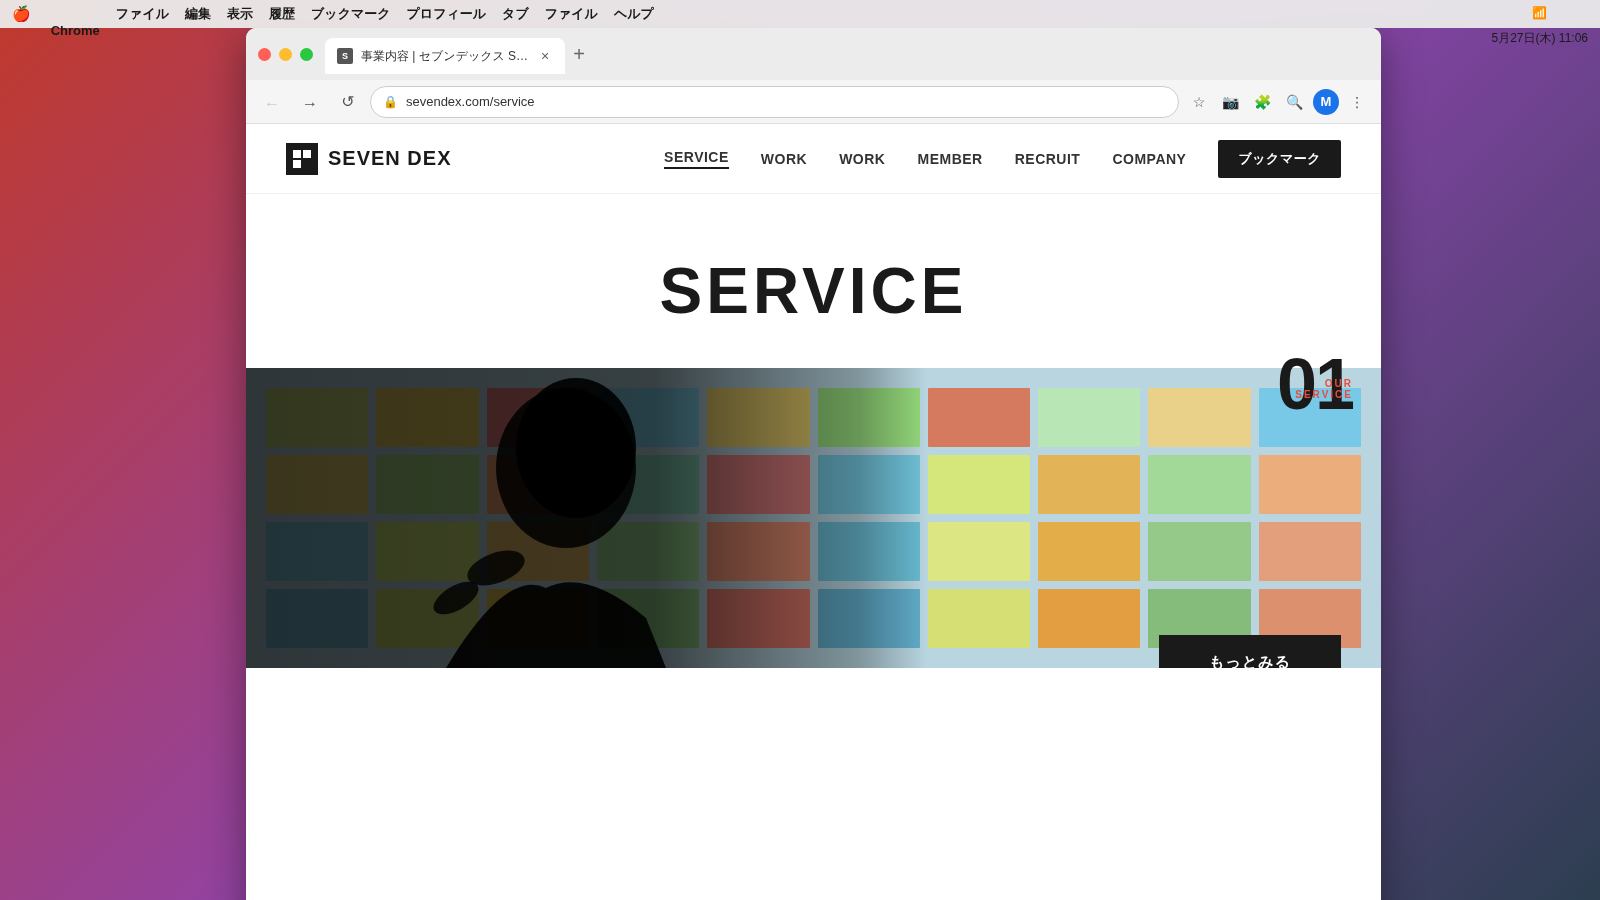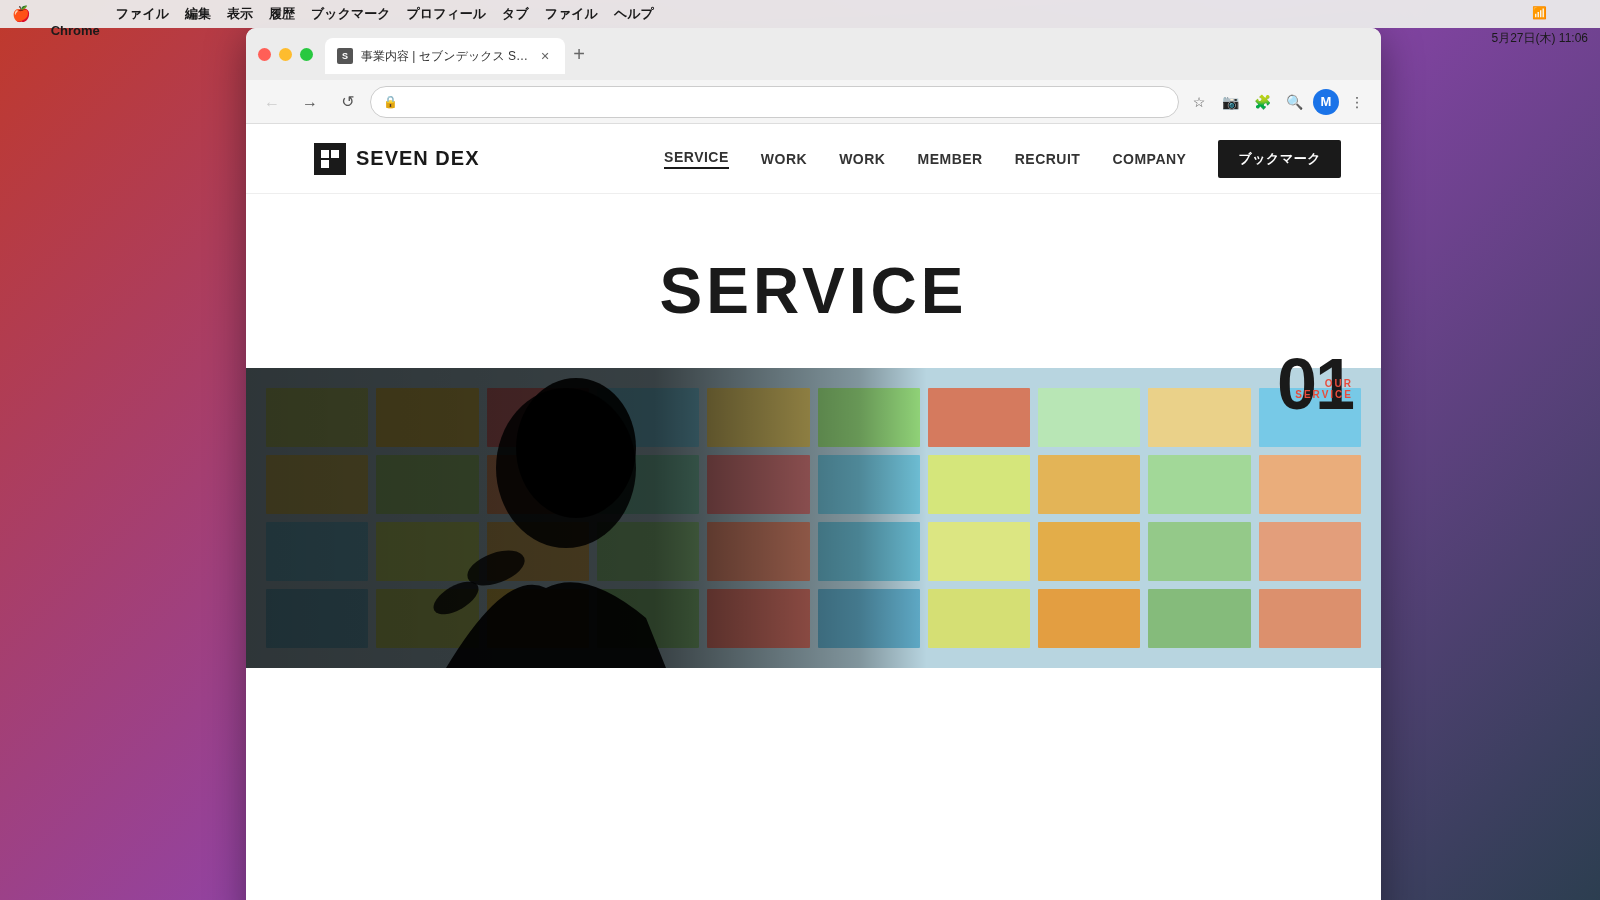--- a/index.html
+++ b/index.html
@@ -227,21 +227,20 @@
       align-items: center;
       padding: 0 40px;
       position: relative;
       z-index: 10;
     }
     .site-logo {
       display: flex;
       align-items: center;
       gap: 10px;
       text-decoration: none;
-      margin-left: 28px;
     }
     .logo-icon {
       width: 32px;
       height: 32px;
       background: #1a1a1a;
       display: flex;
       align-items: center;
       justify-content: center;
     }
     .logo-text {
@@ -425,20 +424,21 @@
       <button class="tab-new">+</button>
     </div>
   </div>
 
   <div class="browser-toolbar">
     <button class="nav-btn disabled">←</button>
     <button class="nav-btn">→</button>
     <button class="nav-btn">↺</button>
     <div class="address-bar">
       <span class="address-lock">🔒</span>
+      <span class="address-text">sevendex.com/service</span>
     </div>
     <div class="toolbar-icons">
       <button class="toolbar-icon-btn">☆</button>
       <button class="toolbar-icon-btn">📷</button>
       <button class="toolbar-icon-btn">🧩</button>
       <button class="toolbar-icon-btn">🔍</button>
       <div class="profile-avatar">M</div>
       <button class="toolbar-icon-btn">⋮</button>
     </div>
   </div>
@@ -551,20 +551,21 @@
               <span>ユーザーにとって手触りのいいデザインを創り上げます。</span>
             </p>
             <p class="service-desc">
               <span>課題抽出からアイデアをカタチにして、</span><br>
               <span>新しい体験価値をクライアントと共創する。</span><br>
               <span>ユーザーに愛されるプロダクトを創り出し、</span><br>
               <span>ビジネスを成長させることがミッションです。</span>
             </p>
           </div>
 
+          <button class="more-btn" style="position:absolute;bottom:-22px;right:40px;z-index:20;">もっとみる</button>
         </div>
       </div>
     </div>
 
     <div class="bottom-section"></div>
   </div>
 
 </div>
 
 </body></html>

